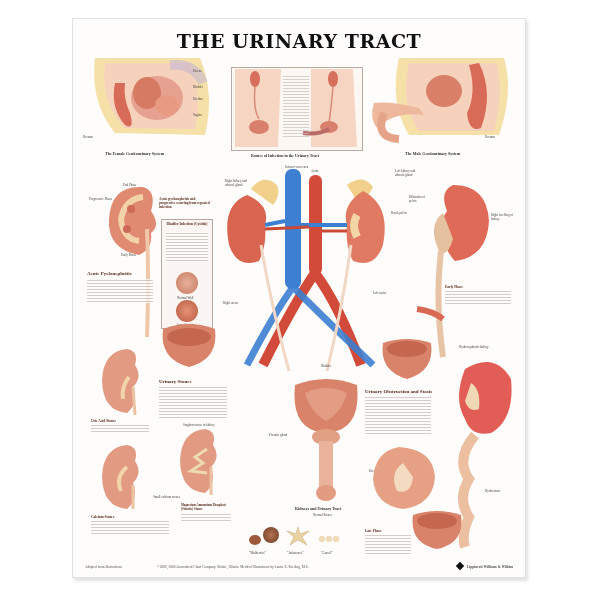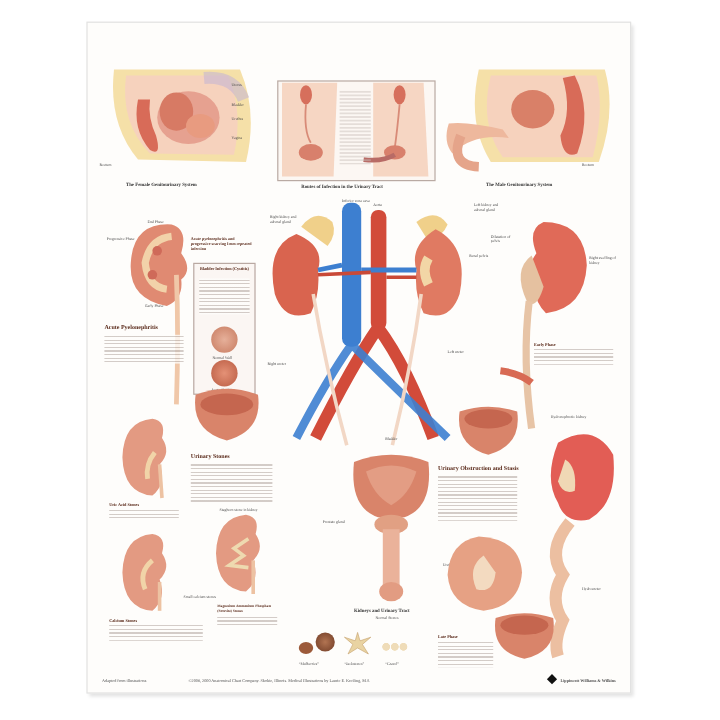--- a/index.html
+++ b/index.html
@@ -12,20 +12,21 @@
   .txt{position:absolute;background:repeating-linear-gradient(#fefdfb 0 1px,#c9c0bb 1px 2px,#fefdfb 2px 3px);opacity:.8;}
   .foot{position:absolute;font-size:3.5px;color:#555;white-space:nowrap;}
   svg{position:absolute;overflow:visible;}
   .box{position:absolute;border:1px solid #b9a9a2;background:#fbf6f3;}
 </style>
 </head>
 <body>
 
 <div class="poster">
 
+  <div class="title">THE URINARY TRACT</div>
 
   <svg style="left:12px;top:34px" width="150" height="90" viewBox="0 0 150 90">
     <rect x="0" y="0" width="150" height="90" fill="#fefdfb"></rect>
     <path d="M10 5 Q5 50 30 80 L120 82 Q130 40 115 5 Z" fill="#f5e0a8"></path>
     <path d="M20 10 Q15 50 40 75 L110 76 Q118 40 105 10 Z" fill="#f6d2bd"></path>
     <ellipse cx="72" cy="45" rx="26" ry="22" fill="#e6a190"></ellipse>
     <ellipse cx="62" cy="40" rx="14" ry="16" fill="#d77a64"></ellipse>
     <ellipse cx="82" cy="52" rx="12" ry="10" fill="#e89b80"></ellipse>
     <path d="M30 30 Q25 55 40 72 Q50 78 45 60 Q38 45 40 30Z" fill="#d86b58"></path>
     <path d="M85 12 Q110 10 118 30" stroke="#c7b5d2" stroke-width="10" fill="none" opacity=".6"></path>

